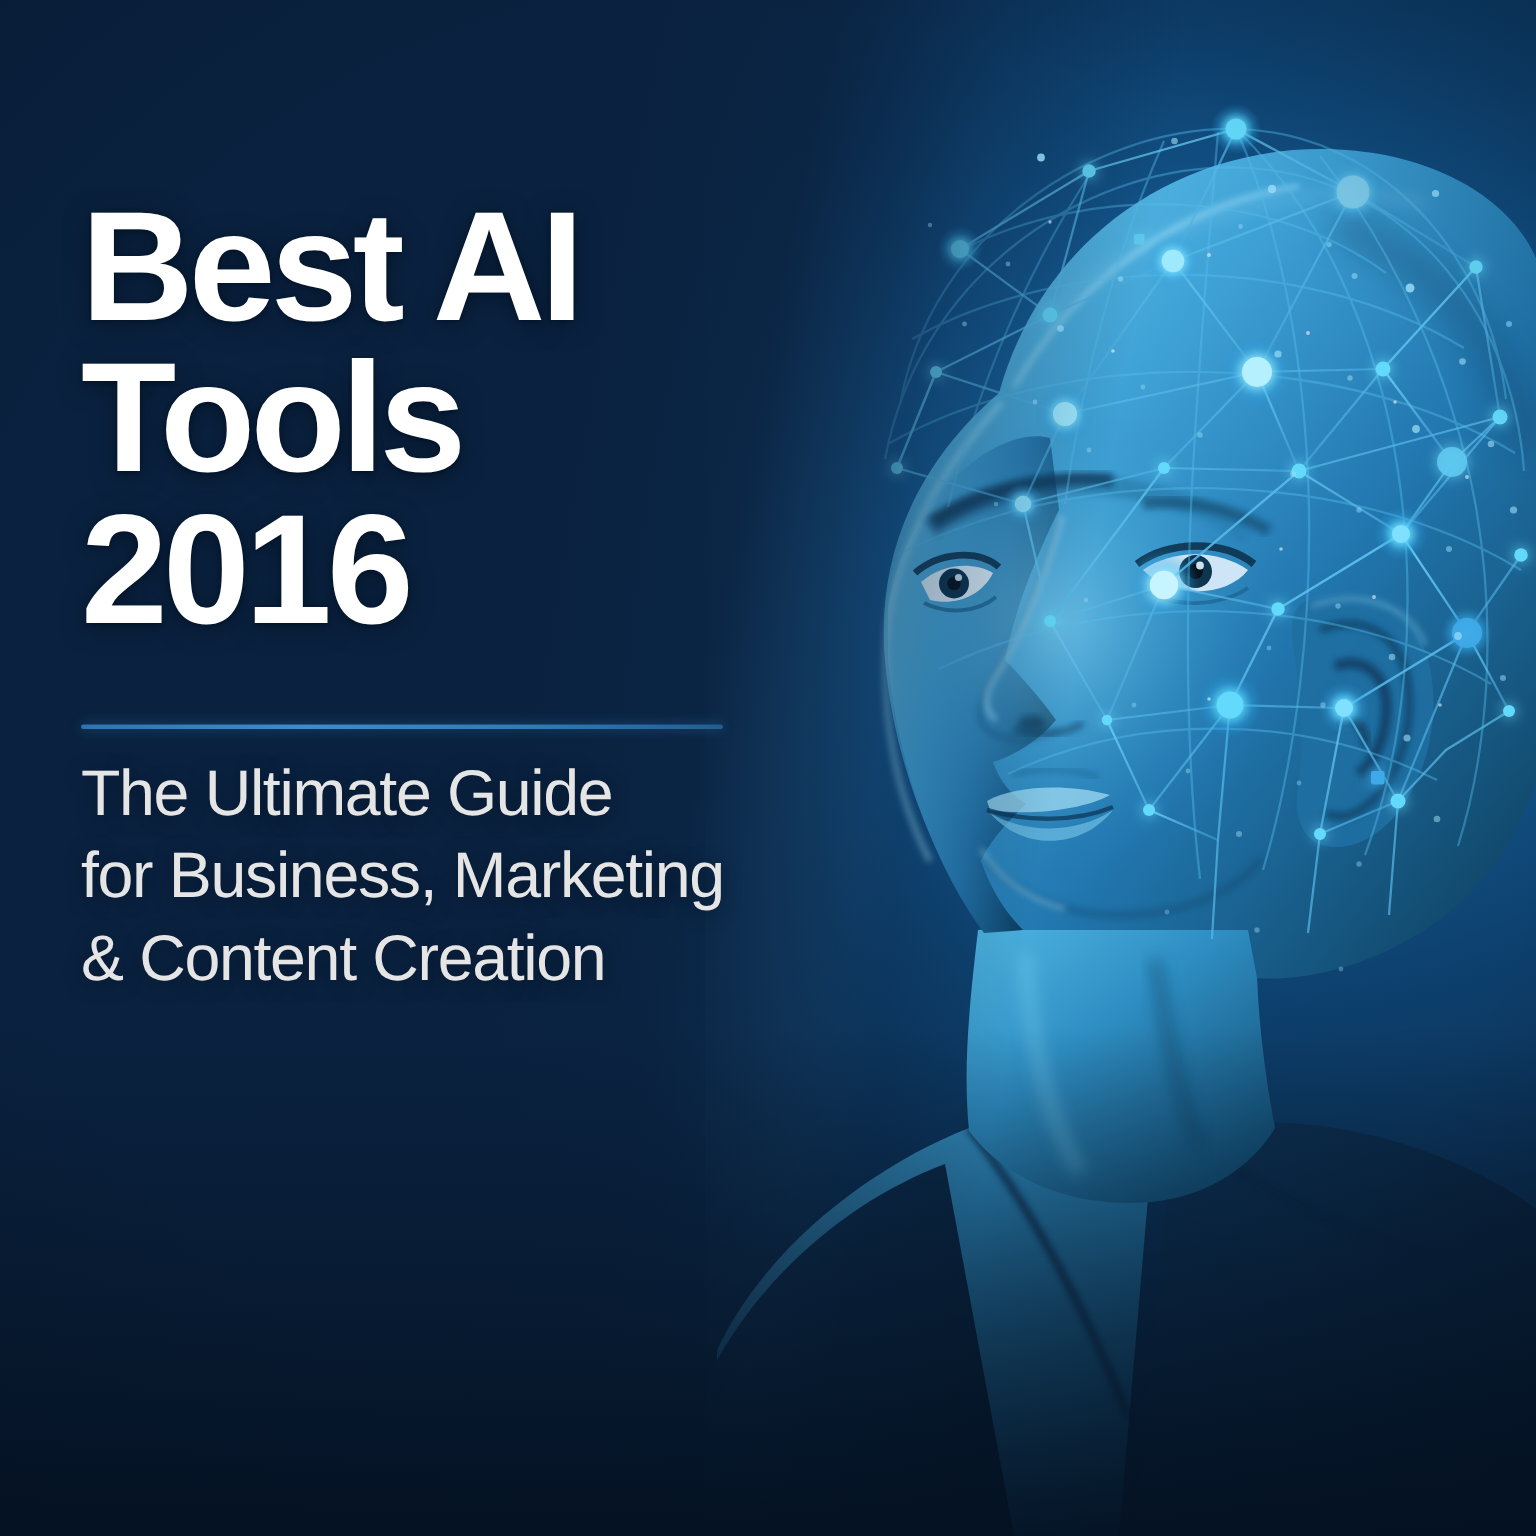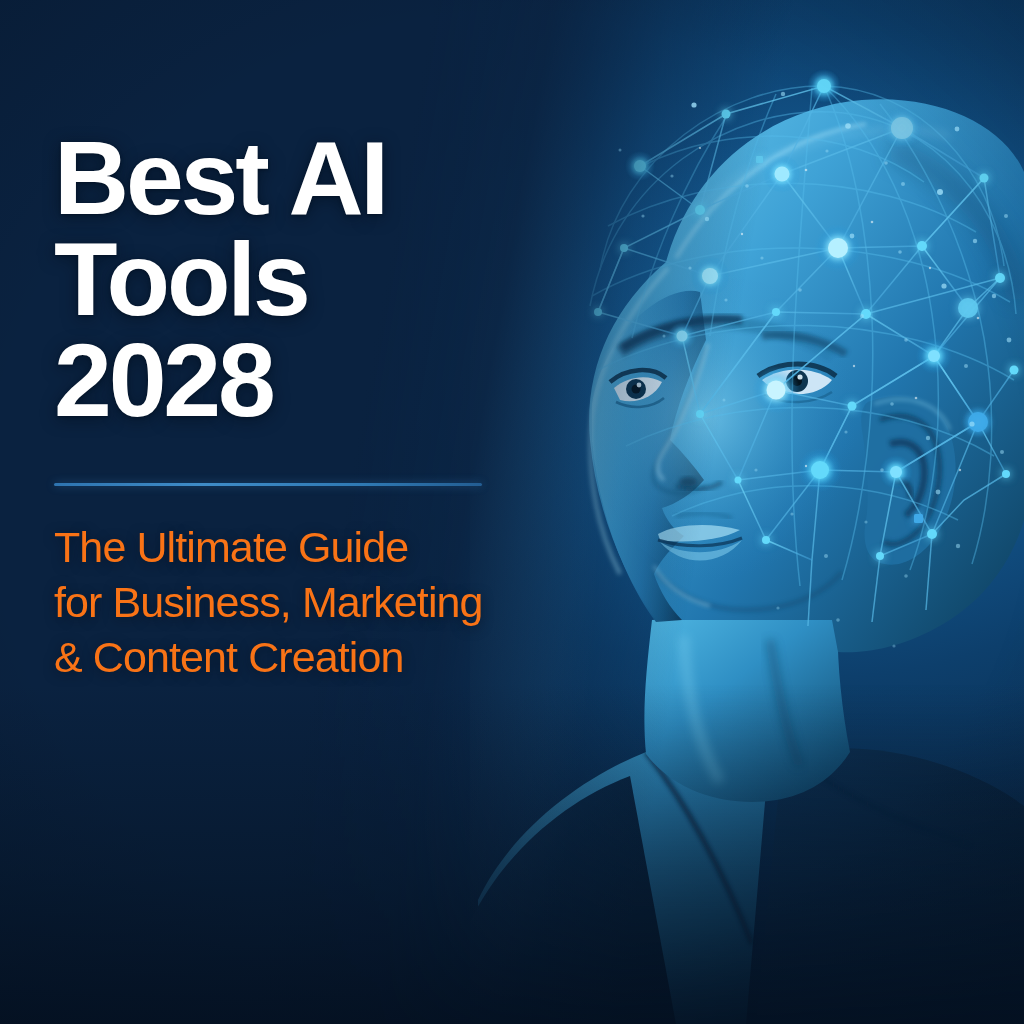--- a/index.html
+++ b/index.html
@@ -95,27 +95,27 @@
   .divider {
     margin-top: 52px;
     width: 428px;
     height: 3px;
     border-radius: 2px;
     background: linear-gradient(to right, #2e74b0 0%, #3f8cc8 35%, #2f79b4 72%, #235d92 100%);
     box-shadow: 0 0 8px rgba(60,140,205,0.45);
   }
 
   .subhead {
-    margin: 34px 0 0 0;
+    margin: 16px 0 0 0;
     font-family: "Liberation Sans", sans-serif;
     font-weight: normal;
     font-size: 43px;
     line-height: 1.28;
     letter-spacing: -0.9px;
-    color: #f97316;
+    color: #e5e5e5;
     text-shadow: 0 2px 12px rgba(2,12,26,0.55);
     white-space: pre-line;
   }
 
   
   .particles { position: absolute; inset: 0; pointer-events: none; z-index: 5; }
   .particles svg { display:block; width:100%; height:100%; }
 </style>
 </head>
 <body>
@@ -484,21 +484,21 @@
       </g>
     </svg>
   </div>
 
   <div class="bg-vignette"></div>
   <div class="bg-bottomfade"></div>
 
   <div class="text-col">
     <h1 class="headline">Best AI
 Tools
-2028</h1>
+2016</h1>
 
     <div class="divider"></div>
 
     <p class="subhead">The Ultimate Guide
 for Business, Marketing
 &amp; Content Creation</p>
   </div>
 
 </div>
 

